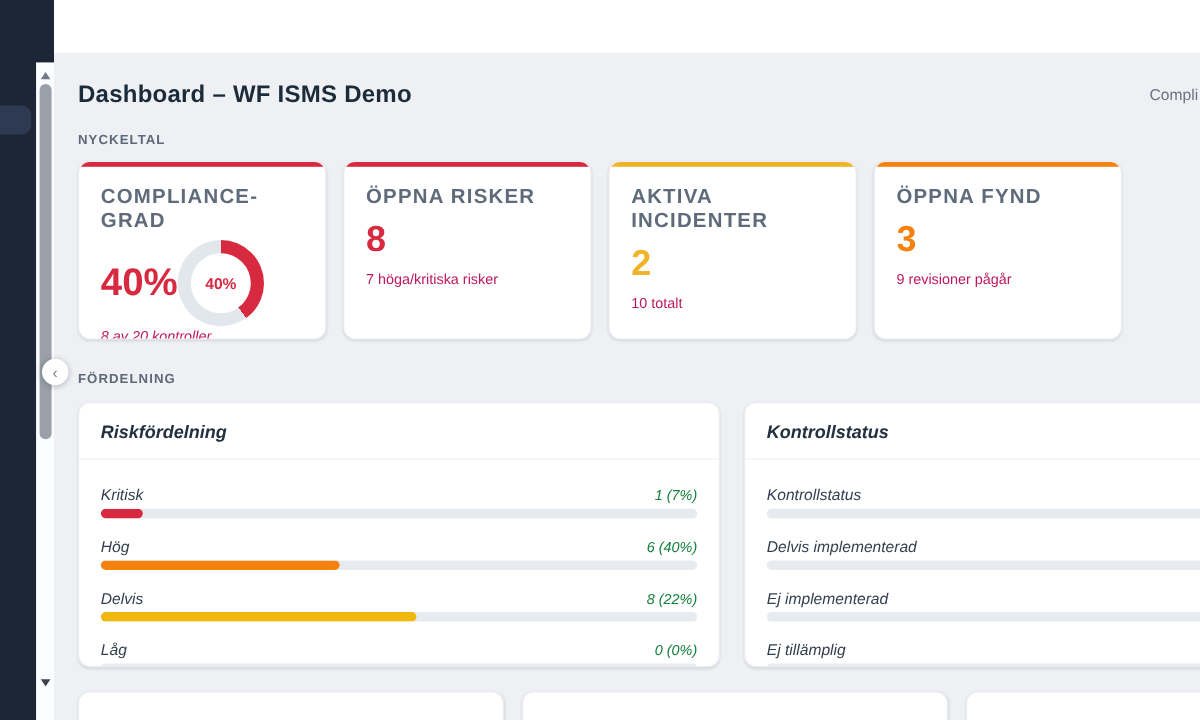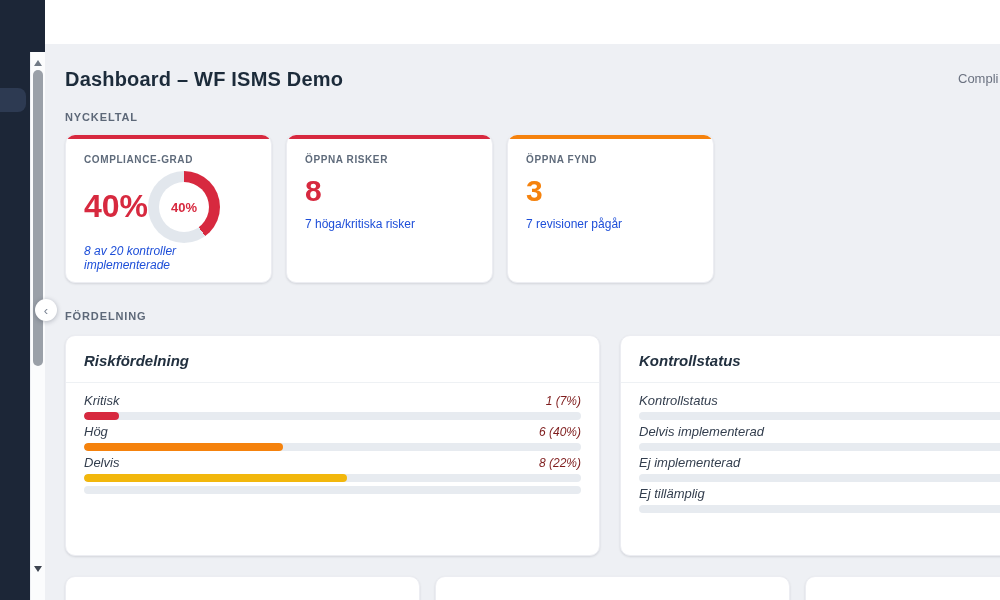--- a/index.html
+++ b/index.html
@@ -32,41 +32,41 @@
   .topright-link { position:absolute; left:913px; top:27px; font-size:13px; color:#6b7280; white-space:nowrap; cursor:pointer; }
   .section-label { font-size:11px; font-weight:700; letter-spacing:.08em; color:#5d6878; text-transform:uppercase; }
   .section-label.first { margin-top:20px; }
   
   .kpi-row { display:flex; gap:14px; margin-top:11px; }
   .card { background:#fff; border:1px solid #ecedf2; border-radius:10px;
     box-shadow:0 1px 2px rgba(15,23,42,.05), 0 1px 3px rgba(15,23,42,.07); }
   .kpi-card { width:207px; height:149px; overflow:hidden; position:relative; }
   .kpi-accent { height:4px; width:100%; }
   .kpi-body { padding:15px 18px 0 18px; }
-  .kpi-label { font-size:10px; font-weight:700; letter-spacing:.06em; color:#5f6b7b; }
+  .kpi-label { font-size:17px; font-weight:700; letter-spacing:.06em; color:#5f6b7b; }
   .kpi-value { font-size:30px; font-weight:800; margin-top:10px; line-height:1.05; }
-  .kpi-sub { font-size:12px; color:#1d4ed8; margin-top:10px; }
+  .kpi-sub { font-size:12px; color:#be185d; margin-top:10px; }
   .kpi-flex { display:flex; align-items:center; justify-content:flex-start; margin-top:6px; }
   .kpi-flex .kpi-value { font-size:32px; margin-top:0; }
   .donut { width:72px; height:72px; border-radius:50%; position:relative; flex:0 0 auto; margin-right:4px; }
   .donut-hole { position:absolute; inset:11px; border-radius:50%; background:#fff;
     display:flex; align-items:center; justify-content:center; font-size:13px; font-weight:800; }
   .kpi-card .compact-sub { margin-top:1px;font-style:italic; }
   
   .dist-row-wrap { display:flex; gap:20px; margin-top:13px; }
   .dist-card { height:221px; overflow:hidden;font-style:italic; }
   .dist-card.left { width:535px; }
   .dist-card.right { width:555px; }
   .dist-header { padding:16px 18px 13px 18px; font-size:15px; font-weight:700; color:#22303f;
     border-bottom:1px solid #eef1f4; }
   .dist-body { padding:6px 18px 0 18px; }
-  .dist-item { margin-top:4px; }
+  .dist-item { margin-top:16px; }
   .dist-item-top { display:flex; justify-content:space-between; align-items:baseline; height:15px; }
   .dist-label { font-size:13px; color:#333e4e; }
-  .dist-value { font-size:12px; color:#7f1d1d; }
+  .dist-value { font-size:12px; color:#15803d; }
   .bar-track { margin-top:4px; height:8px; border-radius:4px; background:#e7ebf0; overflow:hidden; }
   .bar-fill { height:100%; border-radius:4px; width:0; }
   
   .bottom-row { display:flex; gap:15px; margin-top:20px; }
   .bottom-card { width:355px; height:60px; border-radius:10px 10px 0 0; }
   .section-label.mid { margin-top:27px; }
 </style>
 </head>
 <body>
 
@@ -112,27 +112,35 @@
 
     <div class="card kpi-card">
       <div class="kpi-accent" style="background: rgb(215, 41, 63);"></div>
       <div class="kpi-body">
         <div class="kpi-label">ÖPPNA RISKER</div>
         <div class="kpi-value" style="color: rgb(215, 41, 63);">8</div>
         <div class="kpi-sub">7 höga/kritiska risker</div>
       </div>
     </div>
 
+    <div class="card kpi-card">
+      <div class="kpi-accent" style="background: rgb(240, 180, 41);"></div>
+      <div class="kpi-body">
+        <div class="kpi-label">AKTIVA INCIDENTER</div>
+        <div class="kpi-value" style="color: rgb(240, 180, 41);">2</div>
+        <div class="kpi-sub">10 totalt</div>
+      </div>
+    </div>
 
     <div class="card kpi-card">
       <div class="kpi-accent" style="background: rgb(245, 130, 13);"></div>
       <div class="kpi-body">
         <div class="kpi-label">ÖPPNA FYND</div>
         <div class="kpi-value" style="color: rgb(245, 130, 13);">3</div>
-        <div class="kpi-sub">7 revisioner pågår</div>
+        <div class="kpi-sub">9 revisioner pågår</div>
       </div>
     </div>
 
   </div>
 
   <div class="section-label mid">FÖRDELNING</div>
 
   <div class="dist-row-wrap">
 
     <div class="card dist-card left">
@@ -159,20 +167,24 @@
         <div class="dist-item">
           <div class="dist-item-top">
             <span class="dist-label">Delvis</span>
             <span class="dist-value">8 (22%)</span>
           </div>
           <div class="bar-track">
             <div class="bar-fill" style="width: 53%; background: rgb(242, 183, 12);"></div>
           </div>
         </div>
         <div class="dist-item">
+          <div class="dist-item-top">
+            <span class="dist-label">Låg</span>
+            <span class="dist-value">0 (0%)</span>
+          </div>
           <div class="bar-track">
             <div class="bar-fill" style="width: 0%; background: rgb(231, 235, 240);"></div>
           </div>
         </div>
       </div>
     </div>
 
     <div class="card dist-card right">
       <div class="dist-header">Kontrollstatus</div>
       <div class="dist-body">

